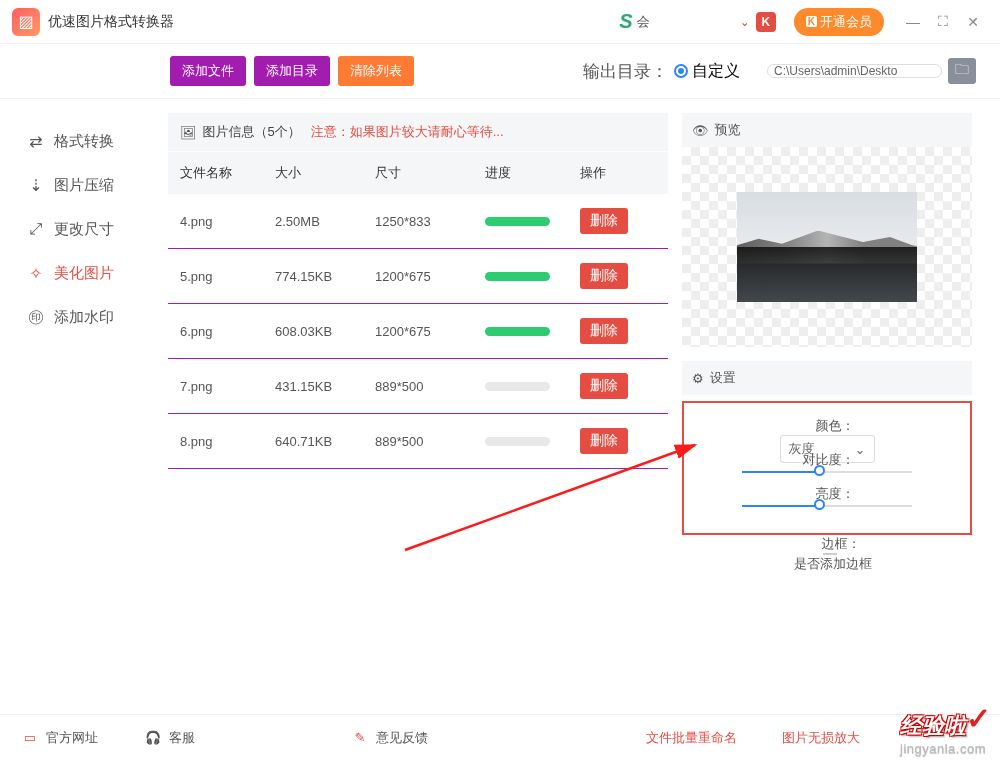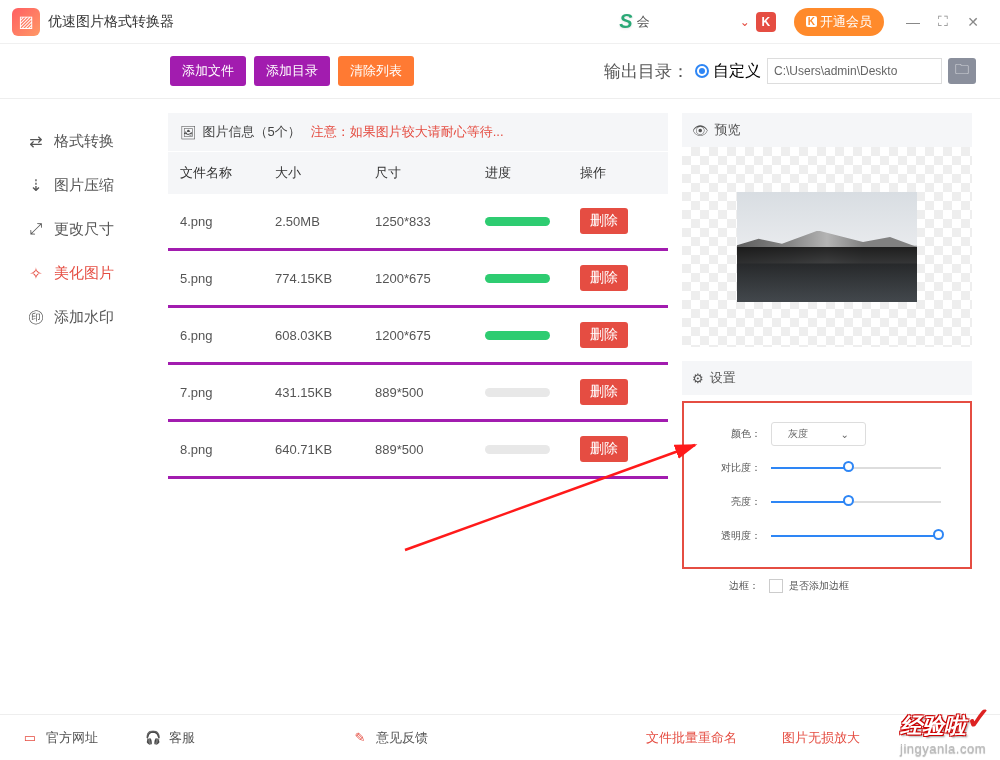--- a/index.html
+++ b/index.html
@@ -21,21 +21,21 @@
 
 .toolbar { height:55px; display:flex; align-items:center; padding:0 14px 0 170px; border-bottom:1px solid #eee; }
 .tb-btn { color:#fff; font-size:13px; border:none; padding:6px 12px; border-radius:3px; margin-right:8px; cursor:pointer; }
 .blue { background:#a21caf; }
 .orange { background:#ff7a33; }
 .toolbar-spacer { flex:1; }
 .out-label { font-size:17px; color:#555; margin-right:6px; }
 .radio-wrap { display:flex; align-items:center; gap:4px; margin-right:6px; }
 .radio-dot { width:14px; height:14px; border:2px solid #2e86f5; border-radius:50%; display:flex; align-items:center; justify-content:center; }
 .radio-dot::after { content:""; width:6px; height:6px; background:#2e86f5; border-radius:50%; }
-.path-box { width:175px; height:26px; border:1px solid #ddd; border-radius:0; padding:0 6px; font-size:12px; color:#666; display:flex; align-items:center; overflow:hidden; white-space:nowrap; }
+.path-box { width:175px; height:14px; border:1px solid #ddd; border-radius:9px; padding:0 6px; font-size:12px; color:#666; display:flex; align-items:center; overflow:hidden; white-space:nowrap;margin-left:21px; }
 .folder-btn { width:28px; height:26px; background:#8a8f9c; border-radius:3px; display:flex; align-items:center; justify-content:center; color:#fff; margin:0 10px 0 6px; font-size:14px; }
 .start-btn { background:#e54d42; color:#fff; font-size:14px; font-weight:500; border:none; padding:8px 18px; border-radius:3px; cursor:pointer; }
 
 
 .body-wrap { display:flex; height:615px; }
 .sidebar { width:154px; padding-top:20px; }
 .side-item { display:flex; align-items:center; height:44px; padding-left:26px; font-size:15px; color:#555; cursor:pointer; gap:8px; }
 .side-item.active { color:#e54d42; }
 .side-icon { width:20px; display:flex; justify-content:center; font-size:16px; }
 
@@ -44,37 +44,37 @@
 .right-col { width:290px; }
 
 .panel-head { background:#f5f6f8; padding:10px 12px; font-size:13px; color:#444; display:flex; align-items:center; gap:6px; }
 .panel-head .warn { color:#e54d42; margin-left:4px; }
 .table-head { display:flex; padding:12px; background:#f5f6f8; font-size:13px; color:#333; font-weight:500; border-top:1px solid #fff; }
 .col-name { width:95px; }
 .col-size { width:100px; }
 .col-dim { width:110px; }
 .col-prog { width:95px; }
 .col-act { width:60px; }
-.row { display:flex; align-items:center; padding:14px 12px; font-size:13px; color:#555; border-bottom:3px solid #a21caf; }
+.row { display:flex; align-items:center; padding:14px 12px; font-size:13px; color:#555; border-bottom:1px solid #a21caf; }
 .prog-bar { width:65px; height:9px; border-radius:5px; }
 .prog-done { background:#2ecc71; }
 .prog-wait { background:#e8e8e8; }
 .del-btn { background:#e54d42; color:#fff; border:none; font-size:14px; padding:4px 10px; border-radius:3px; cursor:pointer; }
 
 
 .sec-head { background:#f5f6f8; padding:8px 10px; font-size:13px; color:#555; display:flex; align-items:center; gap:6px; }
 .preview-area { background:repeating-conic-gradient(#eee 0 25%, #fff 0 50%) 0 0/18px 18px; height:200px; display:flex; align-items:center; justify-content:center; margin-bottom:14px; }
 .preview-img { width:180px; height:110px; background:linear-gradient(180deg,#d8dde2 0%,#e8eaed 48%,#3a4046 52%,#1f2428 100%); position:relative; overflow:hidden; }
 .preview-img::before { content:""; position:absolute; left:0; right:0; top:35%; height:30%; background:linear-gradient(90deg,#5a5f64 0%,#828790 30%,#b0b4ba 50%,#7d8288 70%); clip-path:polygon(0 100%,0 45%,12% 25%,25% 40%,45% 0,70% 35%,85% 20%,100% 50%,100% 100%); filter:grayscale(1); }
 .preview-img::after { content:""; position:absolute; left:0; right:0; top:50%; bottom:0; background:linear-gradient(180deg,rgba(90,95,100,.6),rgba(20,20,20,.9)); transform:scaleY(-1); }
 
 .settings-box { border:2px solid #e54d42; padding:14px 12px; margin-top:6px; }
-.set-row { display:flex; align-items:center; height:34px; font-size:10px; color:#555; }
+.set-row { display:flex; align-items:center; height:34px; font-size:13px; color:#555;flex-direction:column; }
 .set-label { width:65px; text-align:right; margin-right:10px; }
-.select-box { border:1px solid #ddd; border-radius:3px; padding:4px 16px; width:95px; display:flex; justify-content:space-between; align-items:center; color:#666; cursor:pointer; }
+.select-box { border:1px solid #ddd; border-radius:3px; padding:4px 8px; width:95px; display:flex; justify-content:space-between; align-items:center; color:#666; cursor:pointer; }
 .slider { position:relative; width:170px; height:6px; }
 .slider-track { position:absolute; top:2px; width:100%; height:2px; background:#ddd; }
 .slider-fill { position:absolute; top:2px; height:2px; background:#2e86f5; }
 .slider-thumb { position:absolute; top:-4px; width:11px; height:11px; background:#fff; border:2px solid #2e86f5; border-radius:50%; }
 .chk { width:14px; height:14px; border:1px solid #ccc; margin-right:6px; }
 
 
 .bottom { position:absolute; left:0; right:0; bottom:0; height:46px; border-top:1px solid #eee; display:flex; align-items:center; padding:0 20px; font-size:13px; }
 .b-item { display:flex; align-items:center; gap:6px; margin-right:45px; color:#555; cursor:pointer; }
 .b-red { color:#e54d42; }
@@ -245,28 +245,20 @@
           </div>
         </div>
         <div class="set-row">
           <span class="set-label">亮度：</span>
           <div class="slider">
             <div class="slider-track"></div>
               <div class="slider-fill" style="width:45%"></div>
               <div class="slider-thumb" style="left:calc(45% - 5px)"></div>
           </div>
         </div>
-        <div class="set-row">
-          <span class="set-label">透明度：</span>
-          <div class="slider">
-            <div class="slider-track"></div>
-              <div class="slider-fill" style="width:100%"></div>
-              <div class="slider-thumb" style="left:calc(100% - 8px)"></div>
-          </div>
-        </div>
       </div>
       <div class="set-row" style="padding-left:12px">
         <span class="set-label">边框：</span>
         <span class="chk"></span>
         <span>是否添加边框</span>
       </div>
     </div>
   </div>
 </div>
 

